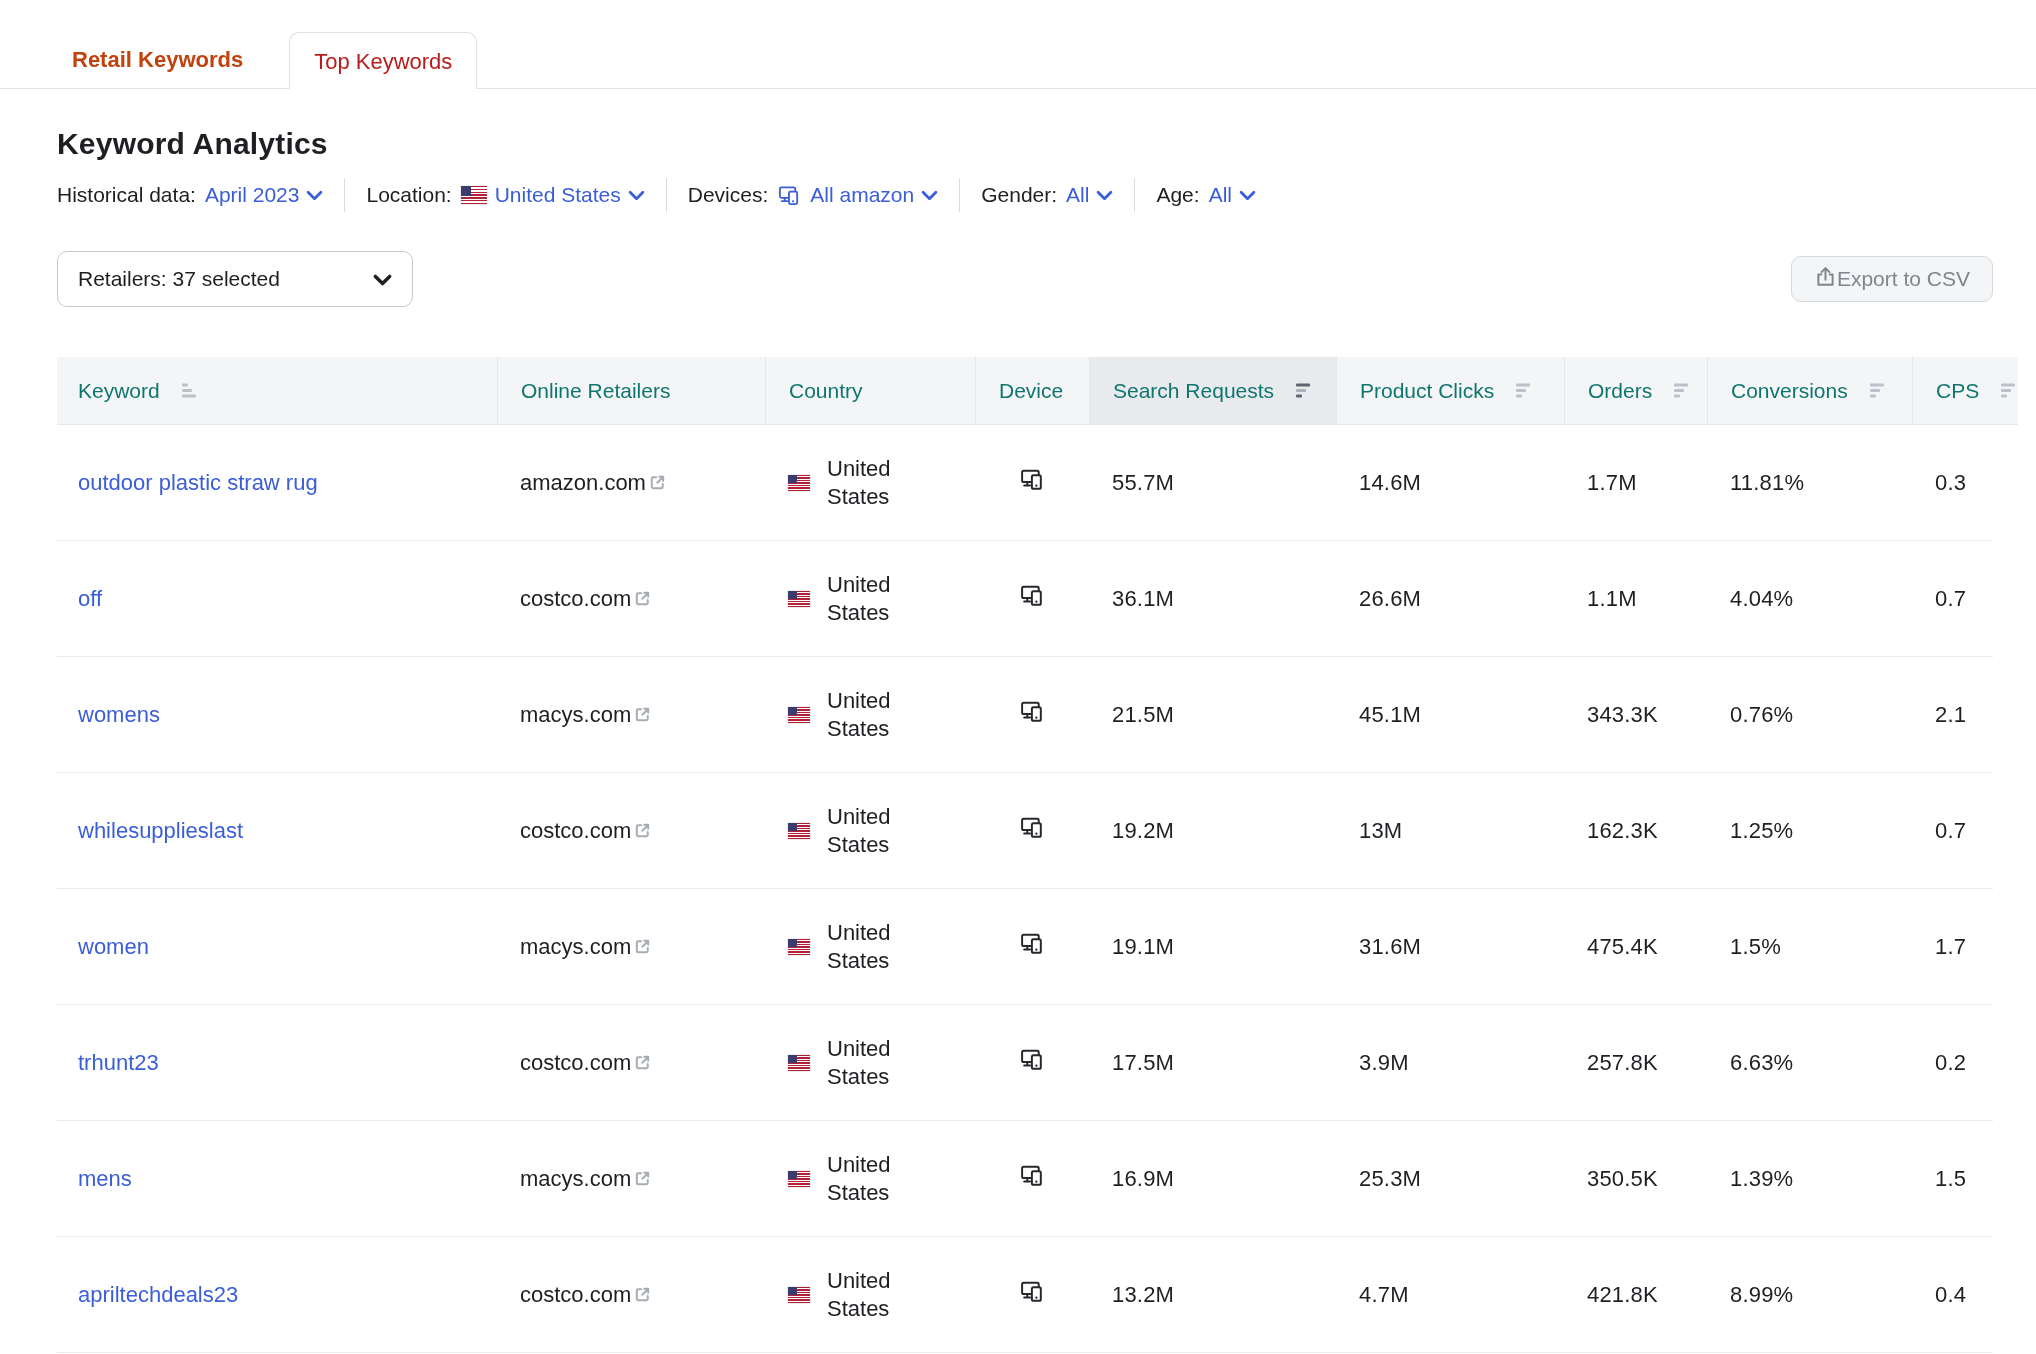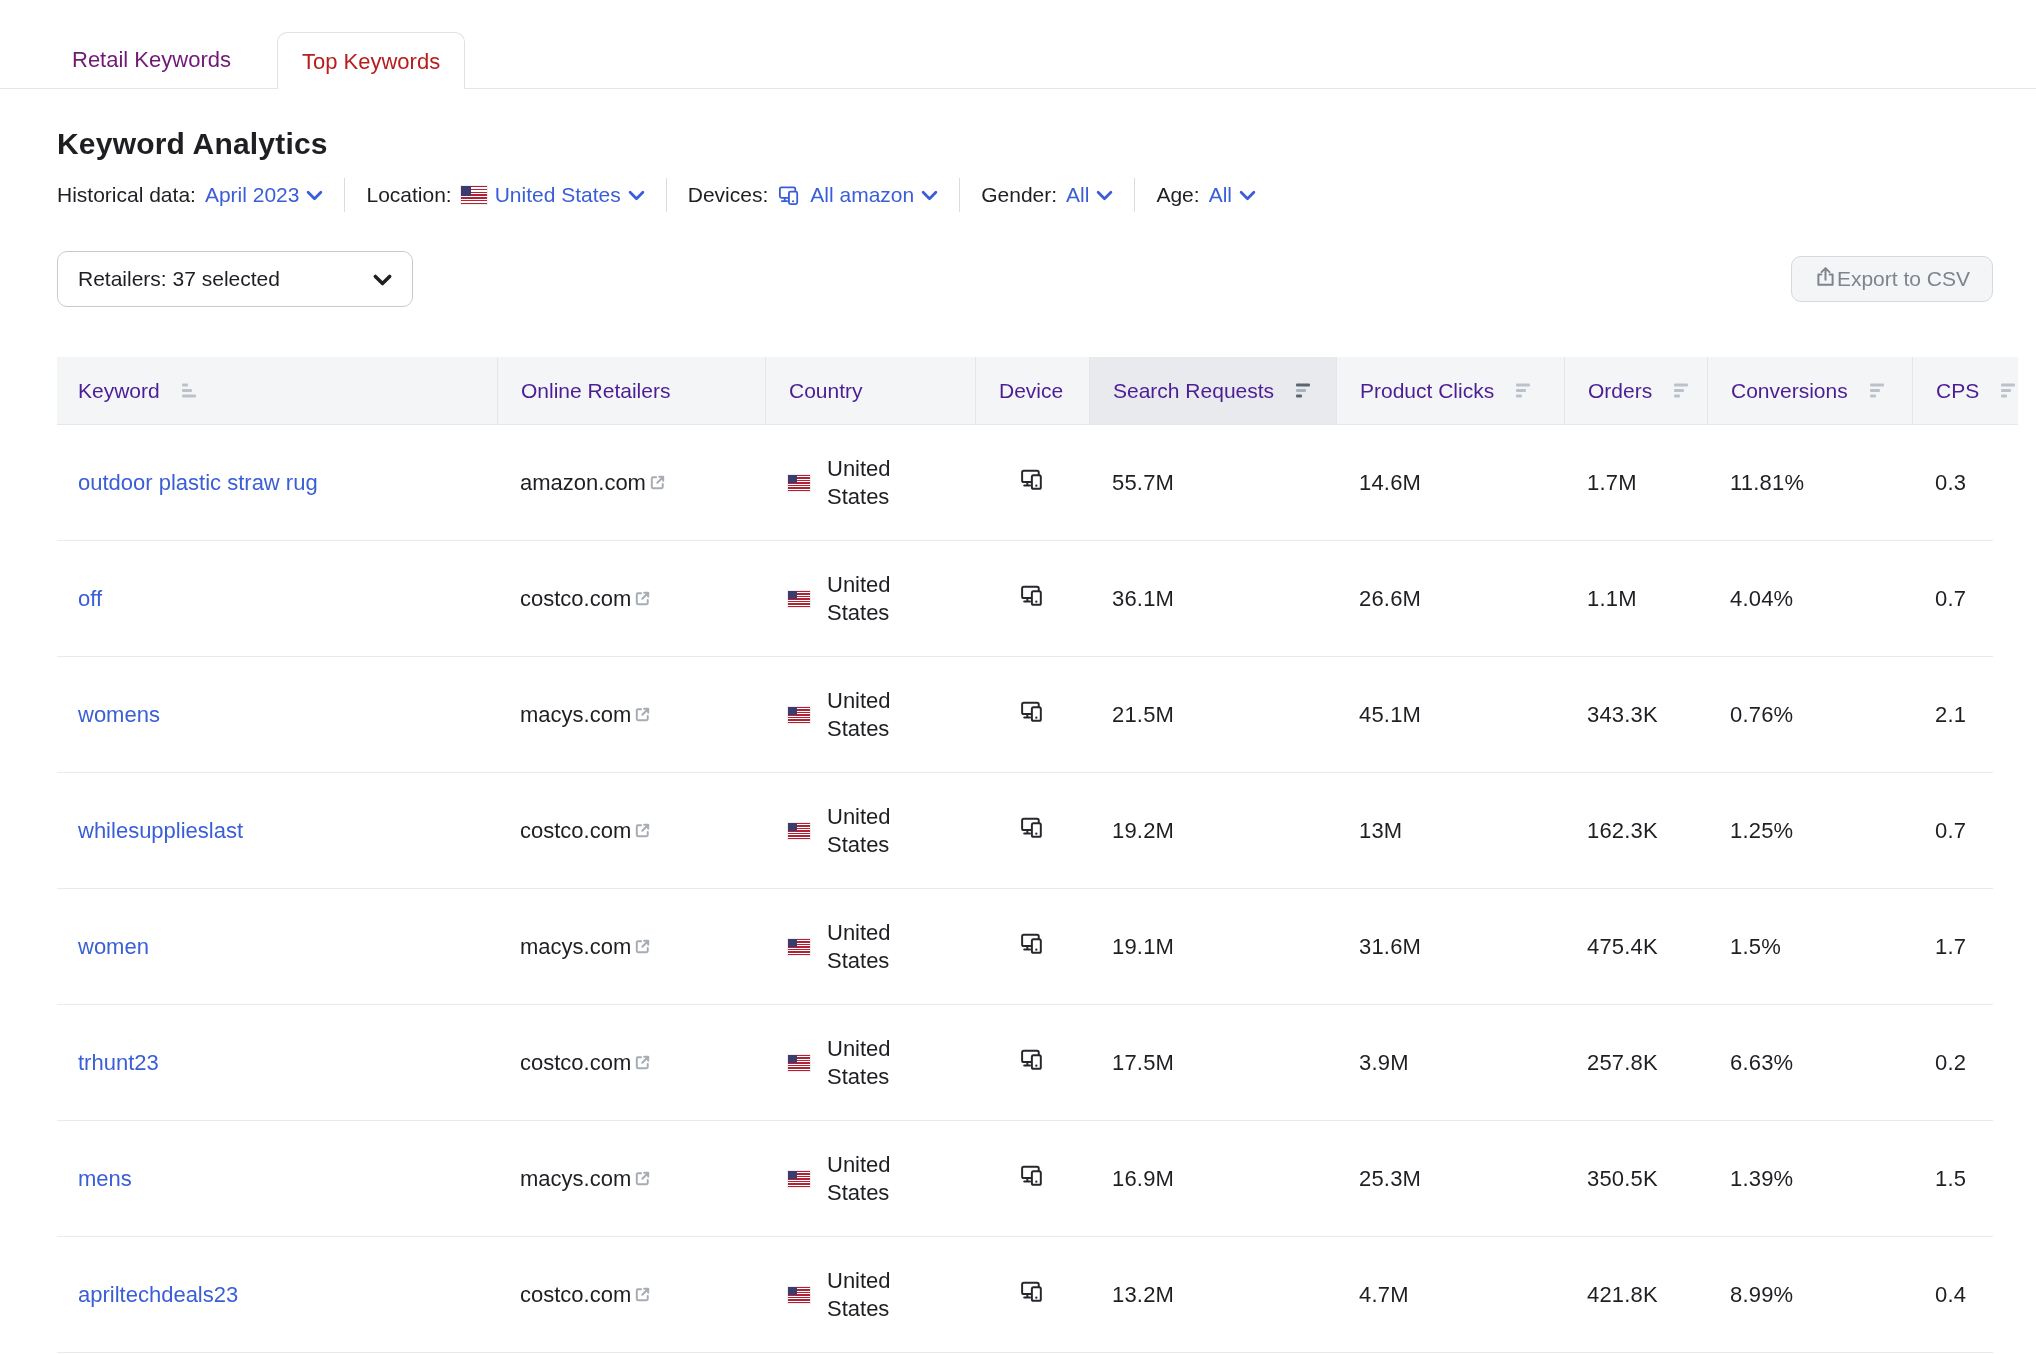--- a/index.html
+++ b/index.html
@@ -3,21 +3,21 @@
 <meta charset="utf-8">
 <style>
   html,body{margin:0;padding:0;background:#eef0f2;}
   .screen{
     width:2036px;height:1354px;background:#fff;overflow:hidden;position:relative;
     font-family:"Liberation Sans","DejaVu Sans",sans-serif;color:#1e1f23;
   }
   
   .tabbar{height:88px;border-bottom:1px solid #e3e5e8;display:flex;align-items:flex-end;background:#fff;}
   .tab{font-size:22px;height:57px;line-height:57px;box-sizing:border-box;cursor:pointer;white-space:nowrap;}
-  .tab-inactive{margin-left:70px;color:#701a75;padding:0 2px;}
+  .tab-inactive{margin-left:70px;color:#c2410c;padding:0 2px;font-weight:bold;}
   .tab-active{
     margin-left:44px;padding:0 24px;color:#b91c1c;background:#fff;
     border:1px solid #dfe2e6;border-bottom:none;border-radius:10px 10px 0 0;
     margin-bottom:-1px;position:relative;z-index:2;
   }
   
   .content{padding:0 43px 0 57px;}
   h1.page-title{margin:38px 0 0 0;font-size:30px;font-weight:700;color:#1e1f23;letter-spacing:.2px;}
   
   .filters{margin-top:17px;display:flex;align-items:center;font-size:21px;}
@@ -44,21 +44,21 @@
   .export-btn{
     height:46px;border:1px solid #d5d8dc;border-radius:10px;background:#f4f5f6;
     display:flex;align-items:center;padding:0 22px;font-size:21px;color:#7e858e;
     font-family:inherit;cursor:pointer;
   }
   
   .table{margin-top:50px;}
   .trow{display:grid;grid-template-columns:440px 268px 210px 114px 247px 228px 143px 205px 1fr;}
   .thead{height:68px;}
   .thead .hcell{
-    background:#f4f5f7;display:flex;align-items:center;font-size:21px;color:#4c1d95;
+    background:#f4f5f7;display:flex;align-items:center;font-size:21px;color:#0f766e;
     padding-left:23px;box-sizing:border-box;border-left:1px solid #e4e7ea;
     border-bottom:1px solid #e4e7ea;white-space:nowrap;cursor:pointer;gap:12px;
   }
   .thead .hcell:first-child{border-left:none;padding-left:21px;}
   .thead .hcell.sorted{background:#e8eaee;}
   .sort-icon{margin-left:10px;display:inline-flex;}
   .brow{height:115px;border-bottom:1px solid #e8eaec;}
   .bcell{display:flex;align-items:center;box-sizing:border-box;padding-left:23px;font-size:22px;color:#1e1f23;}
   .cell-keyword{padding-left:21px;}
   .cell-keyword a{color:#3a5dd8;text-decoration:none;cursor:pointer;}

